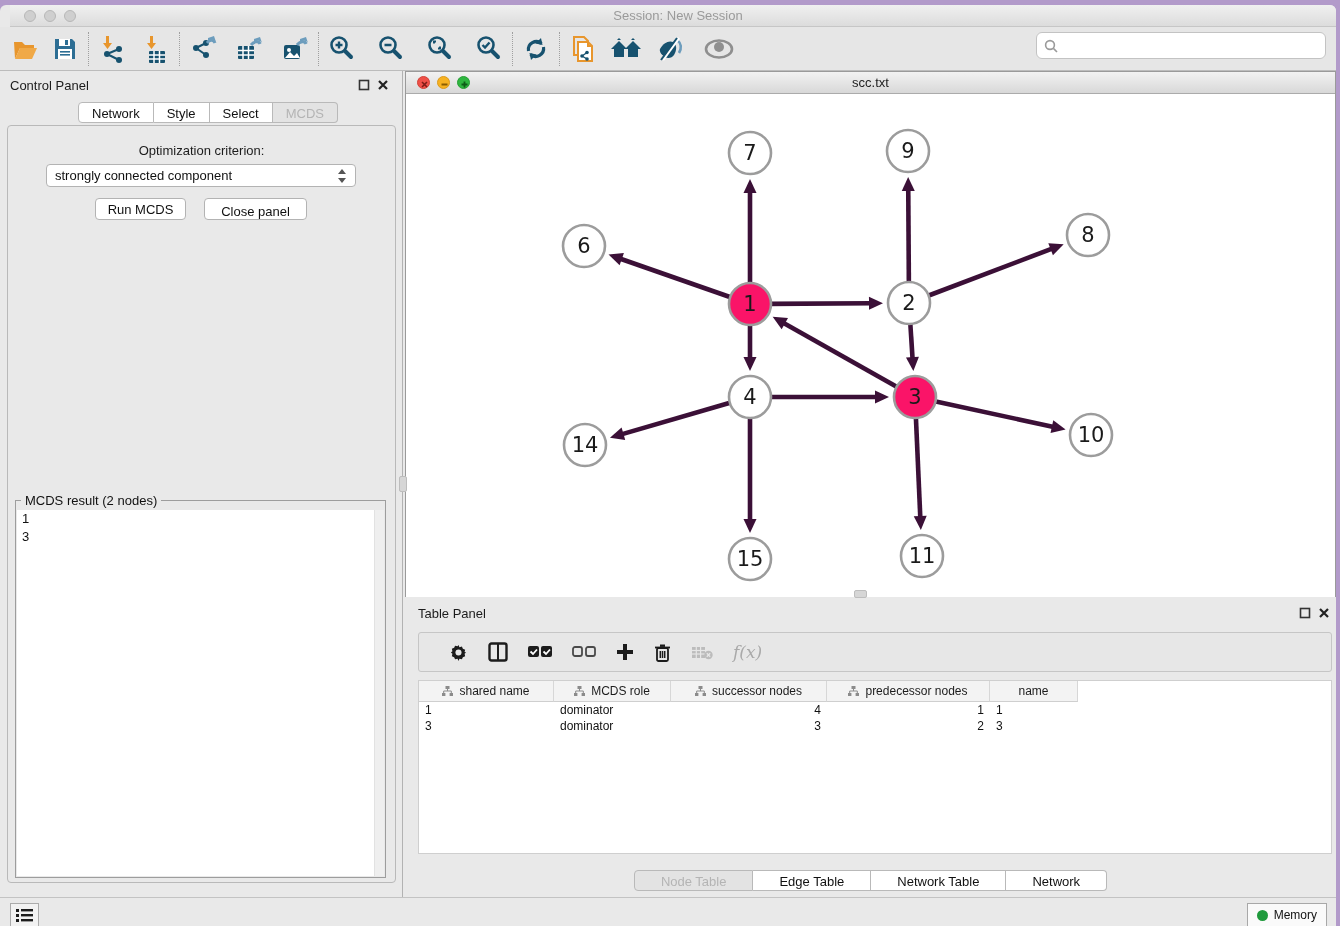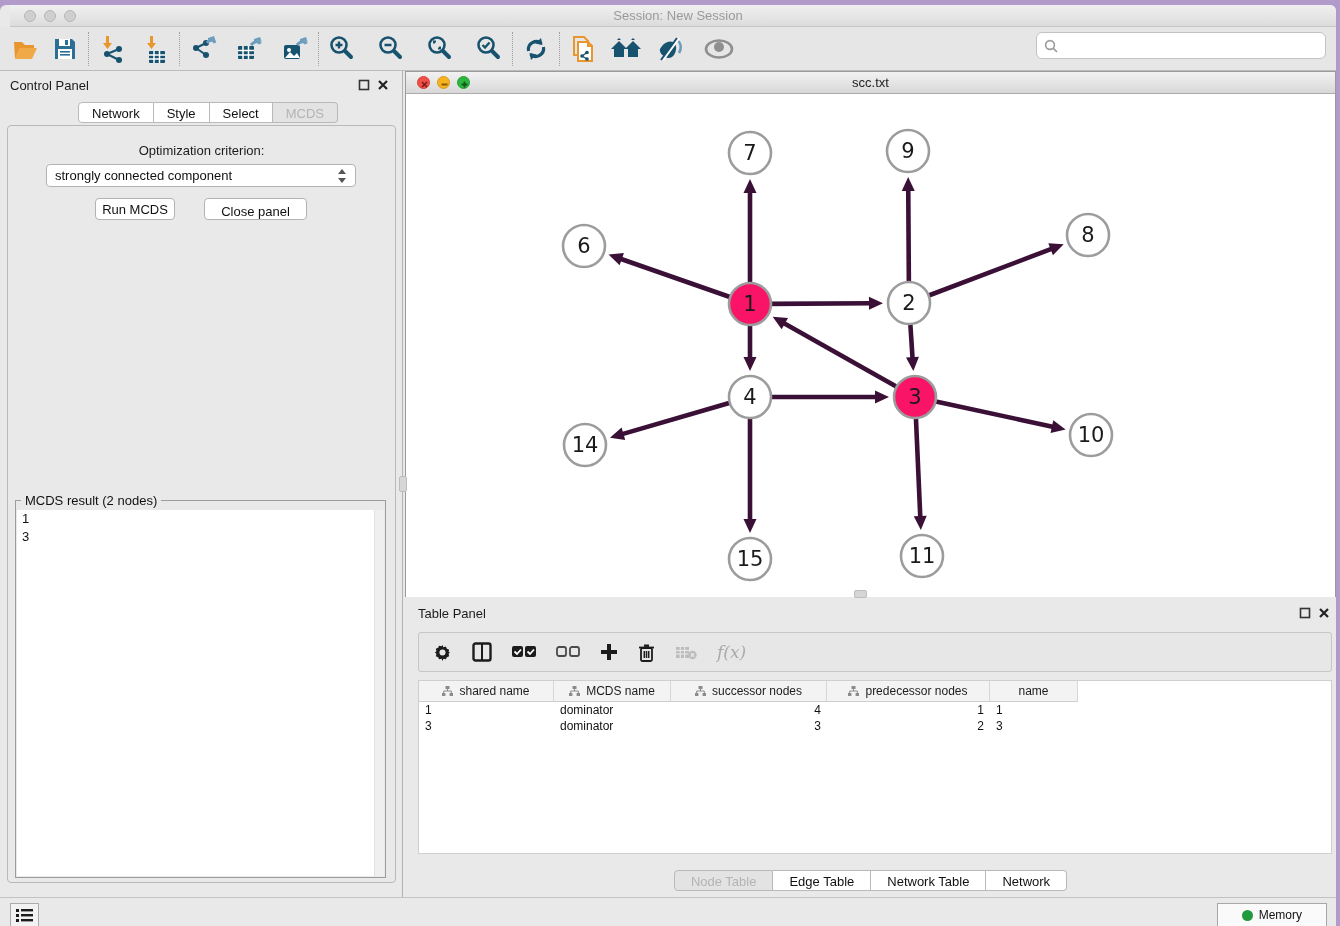--- a/index.html
+++ b/index.html
@@ -50,36 +50,36 @@
   .netwin-titlebar { position:absolute; left:0; top:0; width:100%; height:22px; background:linear-gradient(#f2f2f2,#d8d8d8); border-bottom:1px solid #ababab; }
   .traffic { position:absolute; top:4px; width:13px; height:13px; border-radius:50%; }
   .netwin-title { position:absolute; top:3px; left:0; width:100%; text-align:center; font-size:13px; color:#222; }
   .netcanvas { position:absolute; left:0; top:22px; width:929px; height:502px; background:#fff; }
   .splitter-v { position:absolute; left:399px; top:471px; width:8px; height:16px; background:#d6d6d6; border:1px solid #bdbdbd; border-radius:2px; z-index:5; }
   .splitter-h { position:absolute; left:854px; top:585px; width:13px; height:8px; background:#d6d6d6; border:1px solid #bdbdbd; border-radius:2px; z-index:5; }
 
   
   .table-panel { position:absolute; left:405px; top:592px; width:931px; height:300px; background:#e9e9e9; }
   .tp-toolbar { position:absolute; left:13px; top:35px; width:914px; height:40px; background:#e7e7e7; border:1px solid #c6c6c6; border-radius:3px;
-    display:flex; align-items:center; gap:20px; padding-left:14px; }
+    display:flex; align-items:center; gap:20px; padding-left:30px; }
   .tp-ic { display:flex; align-items:center; justify-content:center; }
   .fx-label { font-family:"DejaVu Serif", serif; font-style:italic; font-size:17px; color:#a9a9a9; }
   .datatable { position:absolute; left:13px; top:83px; width:914px; height:174px; background:#fff; border:1px solid #cfcfcf; }
   .dt-header { display:flex; height:21px; }
   .dt-th { background:#f3f3f3; border-right:1px solid #d7d7d7; border-bottom:1px solid #cfcfcf; display:flex; align-items:center; justify-content:center;
     gap:6px; font-size:12px; color:#1c1c1c; }
   .dt-row { display:flex; height:16px; }
   .dt-td { font-size:12px; color:#111; padding:1px 6px; overflow:hidden; white-space:nowrap; }
   .tp-tabs { position:absolute; left:0; top:273px; width:100%; display:flex; justify-content:center; }
-  .tp-tabs .seg-tab { padding:3px 16px; }
+  .tp-tabs .seg-tab { padding:3px 26px; }
 
   
   .statusbar { position:absolute; left:0; top:892px; width:100%; height:29px; background:#e9e9e9; border-top:1px solid #c3c3c3; }
   .list-btn { position:absolute; left:10px; top:5px; width:29px; height:24px; background:#f2f2f2; border:1px solid #ababab; display:flex; align-items:center; justify-content:center; }
-  .memory-btn { position:absolute; right:9px; top:5px; height:24px; background:#fafafa; border:1px solid #a8a8a8; display:flex; align-items:center; gap:6px; padding:0 24px; font-size:12px; color:#111; }
+  .memory-btn { position:absolute; right:9px; top:5px; height:24px; background:#fafafa; border:1px solid #a8a8a8; display:flex; align-items:center; gap:6px; padding:0 9px; font-size:12px; color:#111; }
   .memdot { width:11px; height:11px; border-radius:50%; background:#1f9a3c; }
 </style>
 </head>
 <body>
 
 <div class="app">
 
   <div class="titlebar">
     <div class="tl-dot" style="left:14px"></div>
     <div class="tl-dot" style="left:34px"></div>
@@ -266,21 +266,21 @@
       </div>
     <div class="cp-content">
       <div class="opt-label">Optimization criterion:</div>
       <div class="dropdown">
         <span class="dd-label">strongly connected component</span>
         <svg width="10" height="16" viewBox="0 0 10 16">
             <path d="M5 1l4 5H1z" fill="#555"></path>
             <path d="M5 15l4-5H1z" fill="#555"></path>
           </svg>
       </div>
-      <div class="btn" style="left:87px; width:80px;">
+      <div class="btn" style="left:87px; width:91px;">
           <span>Run MCDS</span>
         </div>
       <div class="btn" style="left:196px; width:103px;align-items:flex-end;">
           <span>Close panel</span>
         </div>
       <div class="groupbox">
         <span class="groupbox-label">MCDS result (2 nodes)</span>
         <div class="groupbox-inner">
           <div class="result-line">1</div>
           <div class="result-line">3</div>
@@ -448,21 +448,21 @@
           </div>
           <div class="dt-th" style="width: 117px;">
             <span style="display: flex;">
               <svg width="11" height="11" viewBox="0 0 11 11">
                 <rect x="3.5" y="0" width="4" height="3" fill="#8b8b8b"></rect>
                 <rect x="0" y="7" width="3.4" height="3" fill="#8b8b8b"></rect>
                 <rect x="7.6" y="7" width="3.4" height="3" fill="#8b8b8b"></rect>
                 <path d="M5.5 3v2M1.7 7V5h7.6v2" stroke="#8b8b8b" fill="none"></path>
               </svg>
             </span>
-            <span>MCDS name</span>
+            <span>MCDS role</span>
           </div>
           <div class="dt-th" style="width: 156px;">
             <span style="display: flex;">
               <svg width="11" height="11" viewBox="0 0 11 11">
                 <rect x="3.5" y="0" width="4" height="3" fill="#8b8b8b"></rect>
                 <rect x="0" y="7" width="3.4" height="3" fill="#8b8b8b"></rect>
                 <rect x="7.6" y="7" width="3.4" height="3" fill="#8b8b8b"></rect>
                 <path d="M5.5 3v2M1.7 7V5h7.6v2" stroke="#8b8b8b" fill="none"></path>
               </svg>
             </span>

